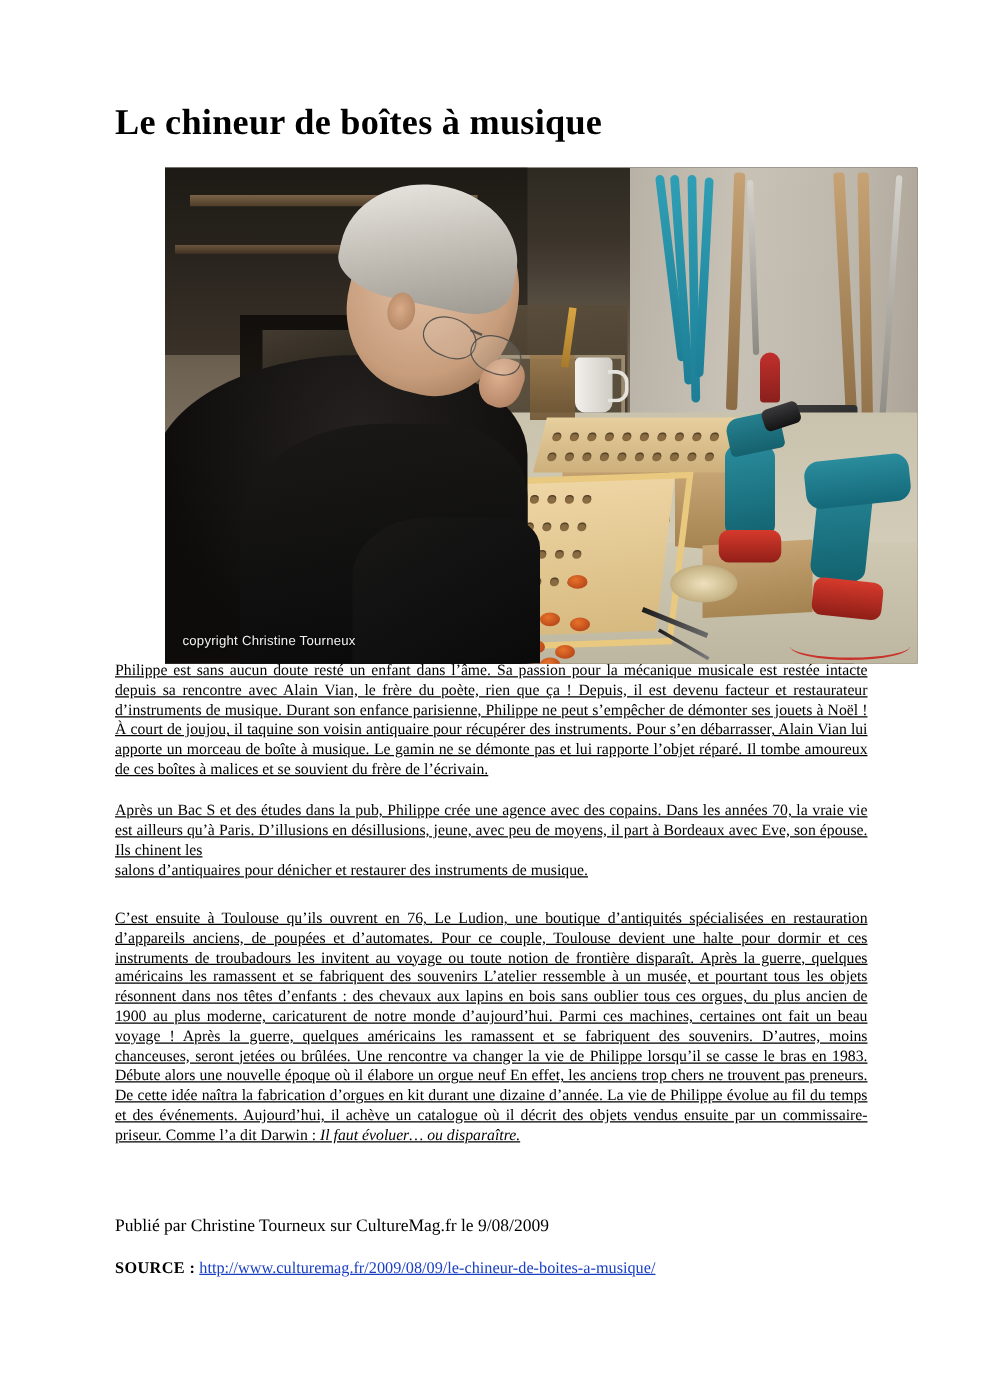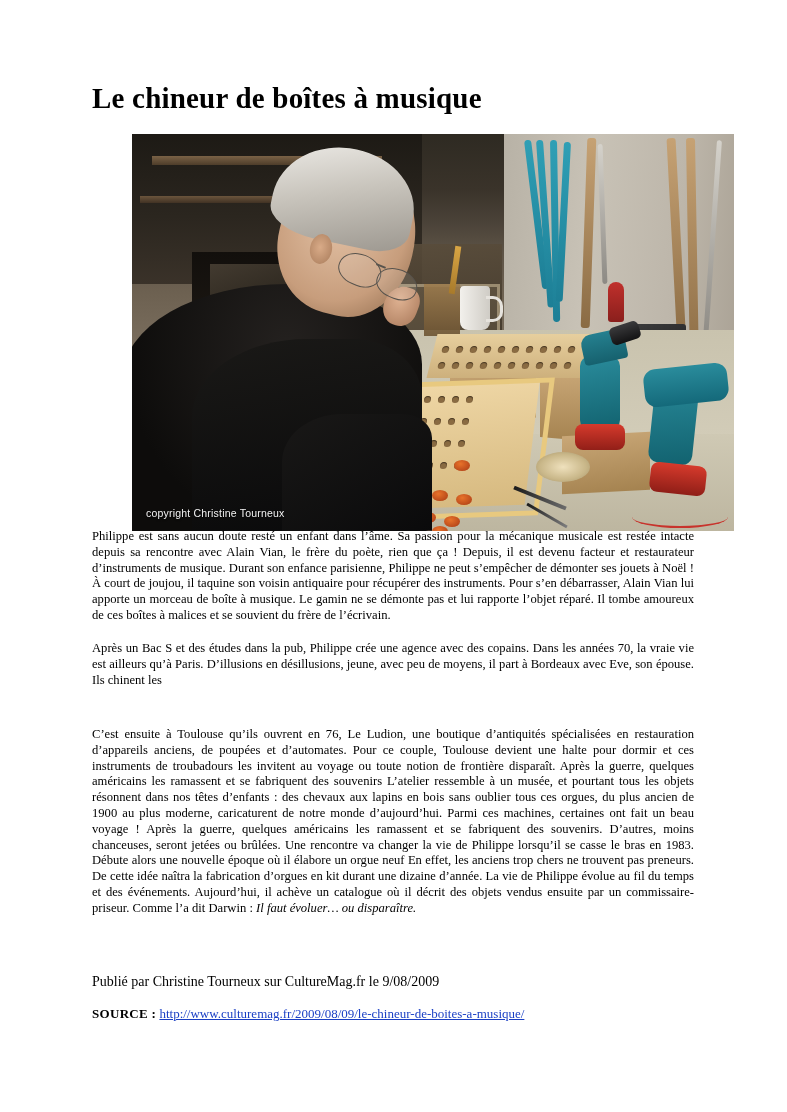--- a/index.html
+++ b/index.html
@@ -350,20 +350,21 @@
   .body-block {
     position: absolute;
     left: 92px;
     width: 602px;
     font-size: 12.6px;
     line-height: 15.8px;
     text-align: justify;
   }
   .body-block p {
     margin: 0;
+    text-decoration: underline;
   }
   #para-1 { top: 529px; }
   #para-2 { top: 641px; }
   #para-2b { top: 689px; text-align: left; }
   #para-3 { top: 727px; }
   #para-4 { top: 943px; text-align: left; }
   .italic-quote { font-style: italic; }
 
   .publish-line {
     position: absolute;
@@ -533,20 +534,23 @@
   </figure>
 
   <div class="body-block" id="para-1">
     <p>Philippe est sans aucun doute resté un enfant dans l’âme. Sa passion pour la mécanique musicale est restée intacte depuis sa rencontre avec Alain Vian, le frère du poète, rien que ça ! Depuis, il est devenu facteur et restaurateur d’instruments de musique. Durant son enfance parisienne, Philippe ne peut s’empêcher de démonter ses jouets à Noël ! À court de joujou, il taquine son voisin antiquaire pour récupérer des instruments. Pour s’en débarrasser, Alain Vian lui apporte un morceau de boîte à musique. Le gamin ne se démonte pas et lui rapporte l’objet réparé. Il tombe amoureux de ces boîtes à malices et se souvient du frère de l’écrivain.</p>
   </div>
 
   <div class="body-block" id="para-2">
     <p>Après un Bac S et des études dans la pub, Philippe crée une agence avec des copains. Dans les années 70, la vraie vie est ailleurs qu’à Paris. D’illusions en désillusions, jeune, avec peu de moyens, il part à Bordeaux avec Eve, son épouse. Ils chinent les</p>
   </div>
 
+  <div class="body-block" id="para-2b">
+    <p>salons d’antiquaires pour dénicher et restaurer des instruments de musique.</p>
+  </div>
 
   <div class="body-block" id="para-3">
     <p><span>C’est ensuite à Toulouse qu’ils ouvrent en 76, Le Ludion, une boutique d’antiquités spécialisées en restauration d’appareils anciens, de poupées et d’automates. Pour ce couple, Toulouse devient une halte pour dormir et ces instruments de troubadours les invitent au voyage ou toute notion de frontière disparaît. Après la guerre, quelques américains les ramassent et se fabriquent des souvenirs L’atelier ressemble à un musée, et pourtant tous les objets résonnent dans nos têtes d’enfants : des chevaux aux lapins en bois sans oublier tous ces orgues, du plus ancien de 1900 au plus moderne, caricaturent de notre monde d’aujourd’hui. Parmi ces machines, certaines ont fait un beau voyage ! Après la guerre, quelques américains les ramassent et se fabriquent des souvenirs. D’autres, moins chanceuses, seront jetées ou brûlées. Une rencontre va changer la vie de Philippe lorsqu’il se casse le bras en 1983. Débute alors une nouvelle époque où il élabore un orgue neuf En effet, les anciens trop chers ne trouvent pas preneurs. De cette idée naîtra la fabrication d’orgues en kit durant une dizaine d’année. La vie de Philippe évolue au fil du temps et des événements. Aujourd’hui, il achève un catalogue où il décrit des objets vendus ensuite par un commissaire-priseur. Comme l’a dit Darwin : </span><span class="italic-quote">Il faut évoluer… ou disparaître.</span></p>
   </div>
 
 
   <div class="publish-line">Publié par Christine Tourneux sur CultureMag.fr le 9/08/2009</div>
 
   <div class="source-line">
     <span class="source-label">SOURCE :</span>

